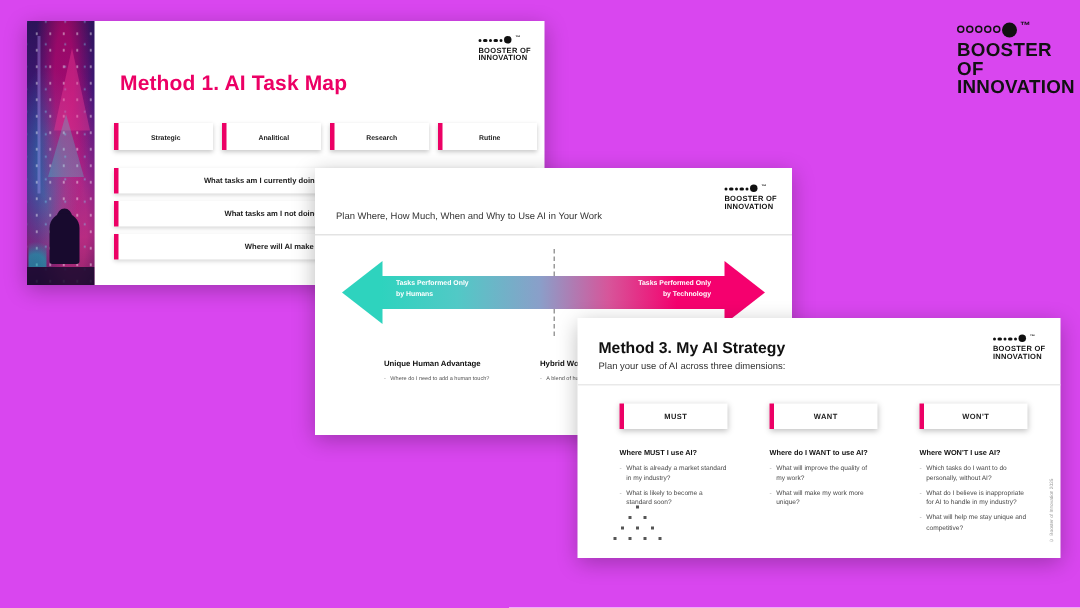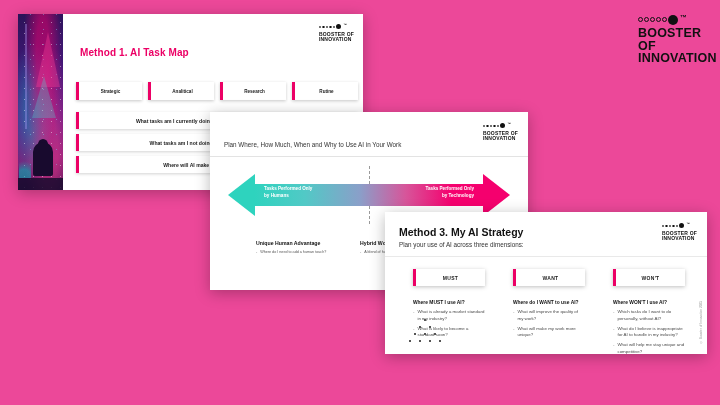--- a/index.html
+++ b/index.html
@@ -2,21 +2,21 @@
 <html><head>
 <meta charset="utf-8">
 <style>
   * { box-sizing: border-box; margin: 0; padding: 0; }
   html, body {
     width: 720px; height: 405px;
     background: #ffffff;
     font-family: "Liberation Sans", sans-serif;
     overflow: hidden;
   }
-  .stage { position: relative; width: 720px; height: 405px; background:#ec4899; }
+  .stage { position: relative; width: 720px; height: 405px; background:#d946ef; }
 
   
   .logo { display:flex; flex-direction:column; align-items:flex-start; line-height:1; }
   .logo-dots { display:flex; align-items:center; gap:1px; margin-bottom:2px; }
   .logo-dots .o {
     border:1px solid #111; border-radius:50%; background:transparent;
   }
   .logo-dots .f { background:#111; border-radius:50%; }
   .logo-tm { font-weight:700; color:#111; }
   .logo-l1, .logo-l2 { font-weight:700; color:#111; letter-spacing:.2px; }
@@ -76,21 +76,21 @@
     background-image:
       radial-gradient(rgba(255,255,255,.45) .6px, transparent .7px),
       radial-gradient(rgba(120,230,255,.4) .6px, transparent .7px);
     background-size: 9px 11px, 13px 15px;
     background-position: 2px 3px, 6px 8px;
   }
 
   #slide1 .body { position:absolute; left:45px; top:0; right:0; bottom:0; }
   .s1-title {
     position:absolute; left:17px; top:33px;
-    font-size:10px; font-weight:700; color:#EC0065; letter-spacing:.1px;
+    font-size:14px; font-weight:700; color:#EC0065; letter-spacing:.1px;
   }
   #slide1 .logo-sm { position:absolute; right:9px; top:10px; }
 
   .s1-cats { position:absolute; left:13px; top:68px; display:flex; gap:6px; }
   .s1-cat {
     display:flex; align-items:stretch;
     background:#fff; box-shadow:0 1px 3px rgba(0,0,0,.22);
     width:66px; height:18px;
   }
   .s1-cat .bar { width:3px; background:#EC0065; flex:0 0 3px; }
@@ -146,21 +146,21 @@
     border-left:1px dashed #9a9a9a;
   }
 
   .s2-cols { position:absolute; left:46px; top:128px; display:flex; gap:26px; }
   .s2-col { width:78px; }
   .s2-col h4 { font-size:5.2px; font-weight:700; color:#111; margin-bottom:4px; }
   .s2-col .li { display:flex; gap:3px; font-size:3.7px; color:#555; line-height:1.5; }
   .s2-col .li .d { color:#999; }
 
   
-  #slide3 { left:385px; top:212px; width:322px; height:142px; }
+  #slide3 { left:385px; top:212px; width:322px; height:160px; }
   .s3-title { position:absolute; left:14px; top:14px; font-size:10.5px; font-weight:700; color:#111; }
   .s3-sub   { position:absolute; left:14px; top:29px; font-size:6.3px; color:#333; }
   #slide3 .logo-sm { position:absolute; right:10px; top:11px; }
   .s3-hr { position:absolute; left:0; right:0; top:44px; height:1px; background:#e9e9e9; }
 
   .s3-pills { position:absolute; left:28px; top:57px; display:flex; gap:28px; }
   .s3-pill {
     display:flex; align-items:stretch; width:72px; height:17px;
     background:#fff; box-shadow:0 1px 4px rgba(0,0,0,.25);
   }

